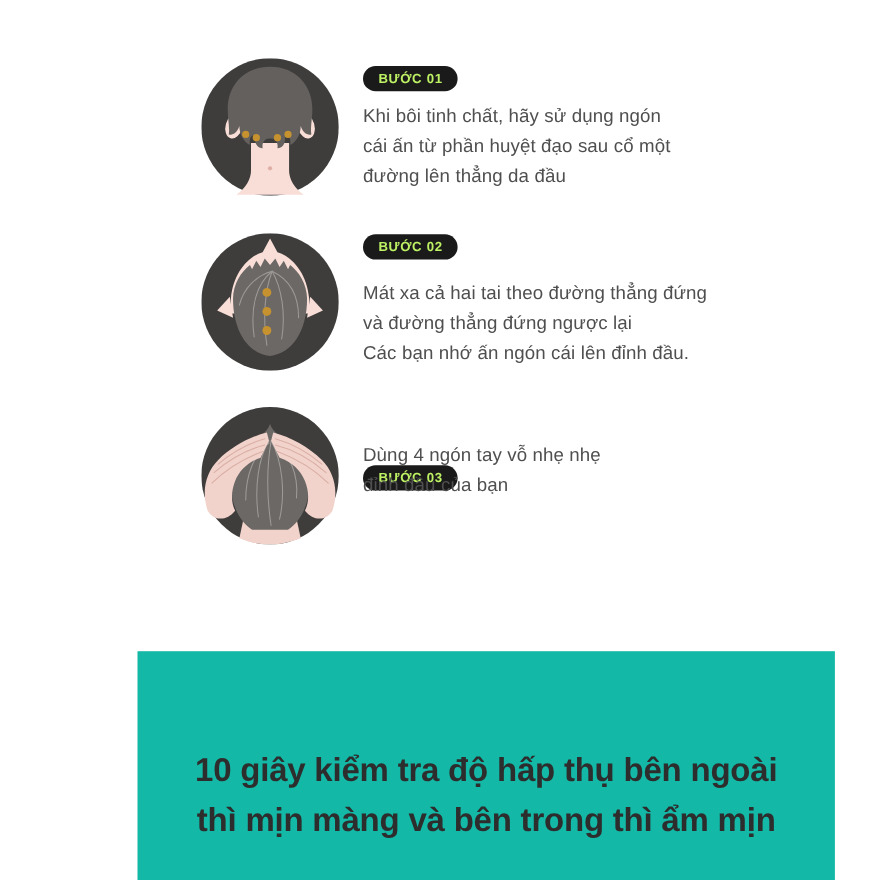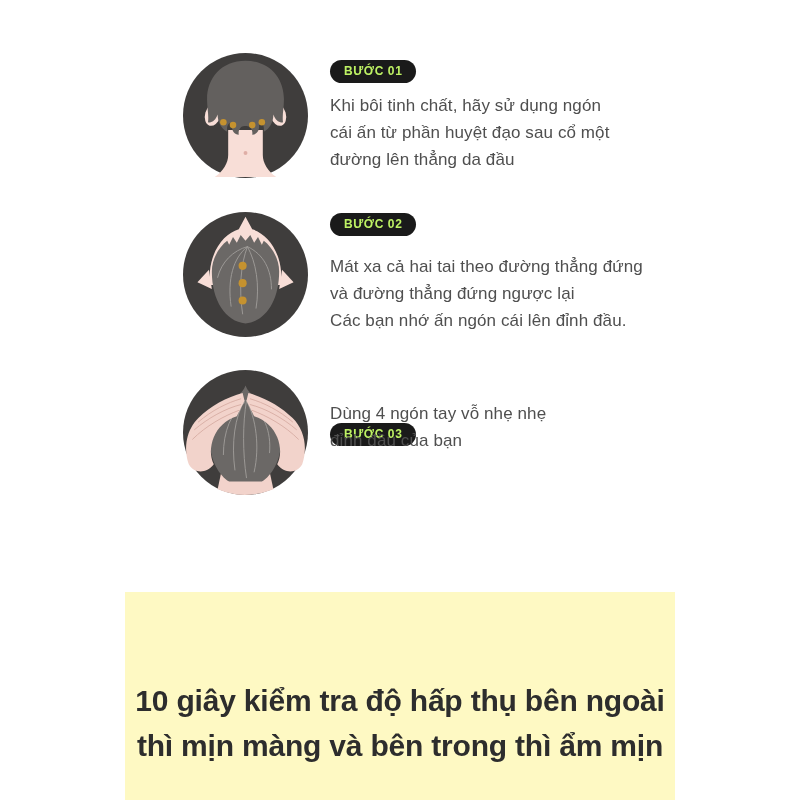--- a/index.html
+++ b/index.html
@@ -38,22 +38,22 @@
   #circle-2 { top:212px; }
   #badge-2  { top:213px; }
   #desc-2   { top:253px; }
 
   #circle-3 { top:370px; }
   #badge-3  { top:381px;margin-top:42px; }
   #desc-3   { top:400px; }
 
   .highlight-box {
     position:absolute; left:125px; top:592px;
-    width:550px; height:208px;
-    background:#fef9c3;
+    width:634px; height:208px;
+    background:#14b8a6;
   }
   .highlight-text {
     padding-top:86px;
     text-align:center;
     font-size:30px; line-height:45px;
     font-weight:600; color:#2d2d2d;
     letter-spacing:-0.2px;
     white-space:pre-line;
   }
 

